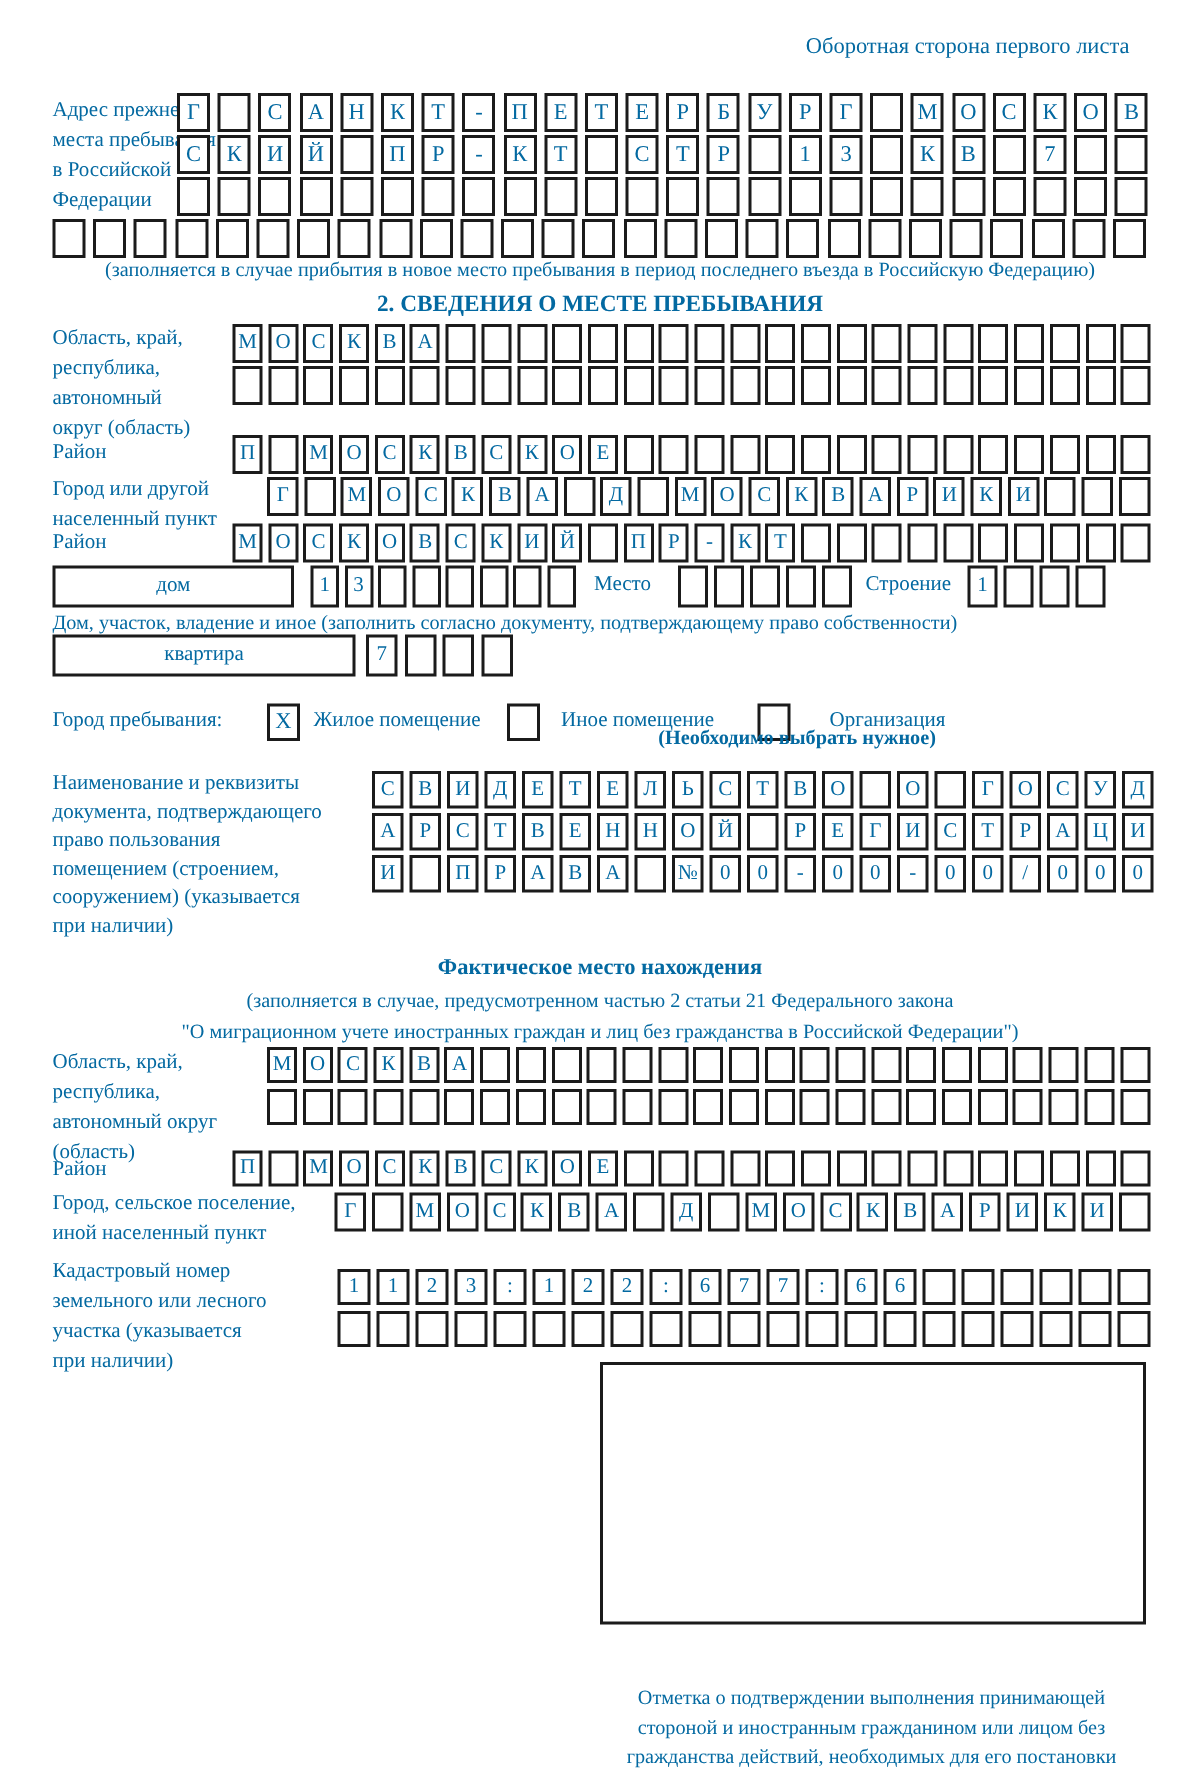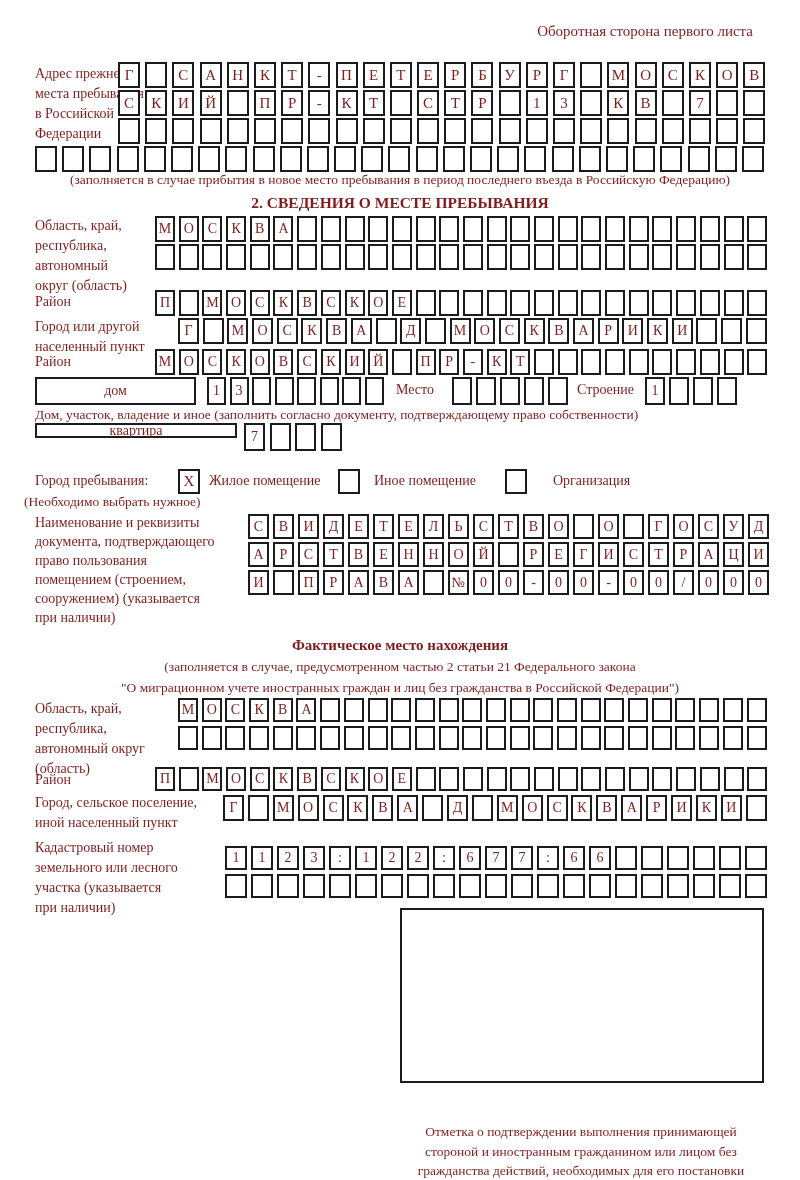--- a/index.html
+++ b/index.html
@@ -1,17 +1,17 @@
 <!DOCTYPE html>
 <html><head>
 <meta charset="utf-8">
 <style>
   html,body{margin:0;padding:0;background:#fff;}
   .page{position:relative;width:800px;height:1180px;background:#ffffff;
-        font-family:"Liberation Serif",serif;color:#7f1d1d;overflow:hidden;}
+        font-family:"Liberation Serif",serif;color:#0369a1;overflow:hidden;}
   .abs{position:absolute;}
   .lbl{position:absolute;font-size:14px;line-height:20px;white-space:pre-line;}
   .note{position:absolute;font-size:13.5px;}
   .center{left:0;width:800px;text-align:center;}
   .h{position:absolute;left:0;width:800px;text-align:center;font-weight:bold;font-size:15.5px;}
   .cells{position:absolute;display:flex;}
   .cell{flex:none;box-sizing:border-box;border:2px solid #1b1b1b;background:#fff;
         display:flex;align-items:center;justify-content:center;
         font-family:"Liberation Serif",serif;font-size:14px;}
   .g-top{gap:5.2px}  .g-top .cell{width:22px;height:26px;font-size:15px;}
@@ -326,36 +326,36 @@
     </div>
   <div class="inline-lbl" style="left:577px;top:382px;">Строение</div>
   <div class="cells g-kor" style="left:645px;top:377px;">
       <span class="cell">1</span>
       <span class="cell"></span>
       <span class="cell"></span>
       <span class="cell"></span>
     </div>
   <div class="note" style="left:35px;top:407px;">Дом, участок, владение и иное (заполнить согласно документу, подтверждающему право собственности)</div>
 
-  <div class="fieldrect" style="left:35px;top:423px;width:202px;height:15px;">квартира</div>
+  <div class="fieldrect" style="left:35px;top:423px;width:202px;height:28px;">квартира</div>
   <div class="cells g-apt" style="left:244px;top:423px;">
       <span class="cell">7</span>
       <span class="cell"></span>
       <span class="cell"></span>
       <span class="cell"></span>
     </div>
 
   <div class="inline-lbl" style="left:35px;top:473px;">Город пребывания:</div>
   <div class="cbox" style="left:178px;top:469px;">X</div>
   <div class="inline-lbl" style="left:209px;top:473px;">Жилое помещение</div>
   <div class="cbox" style="left:338px;top:469px;"></div>
   <div class="inline-lbl" style="left:374px;top:473px;">Иное помещение</div>
   <div class="cbox" style="left:505px;top:469px;"></div>
   <div class="inline-lbl" style="left:553px;top:473px;">Организация</div>
-  <div class="note" style="left:24px;top:494px;width:600px;text-align:left;">(Необходимо выбрать нужное)</div>
+  <div class="note" style="left:24px;top:484px;width:600px;text-align:right;font-weight:bold;">(Необходимо выбрать нужное)</div>
 
   <div class="lbl" style="left:35px;top:513px;line-height:19px;">Наименование и реквизиты
 документа, подтверждающего
 право пользования
 помещением (строением,
 сооружением) (указывается
 при наличии)</div>
   <div class="cells g-doc" style="left:248px;top:514px;">
       <span class="cell">С</span>
       <span class="cell">В</span>

